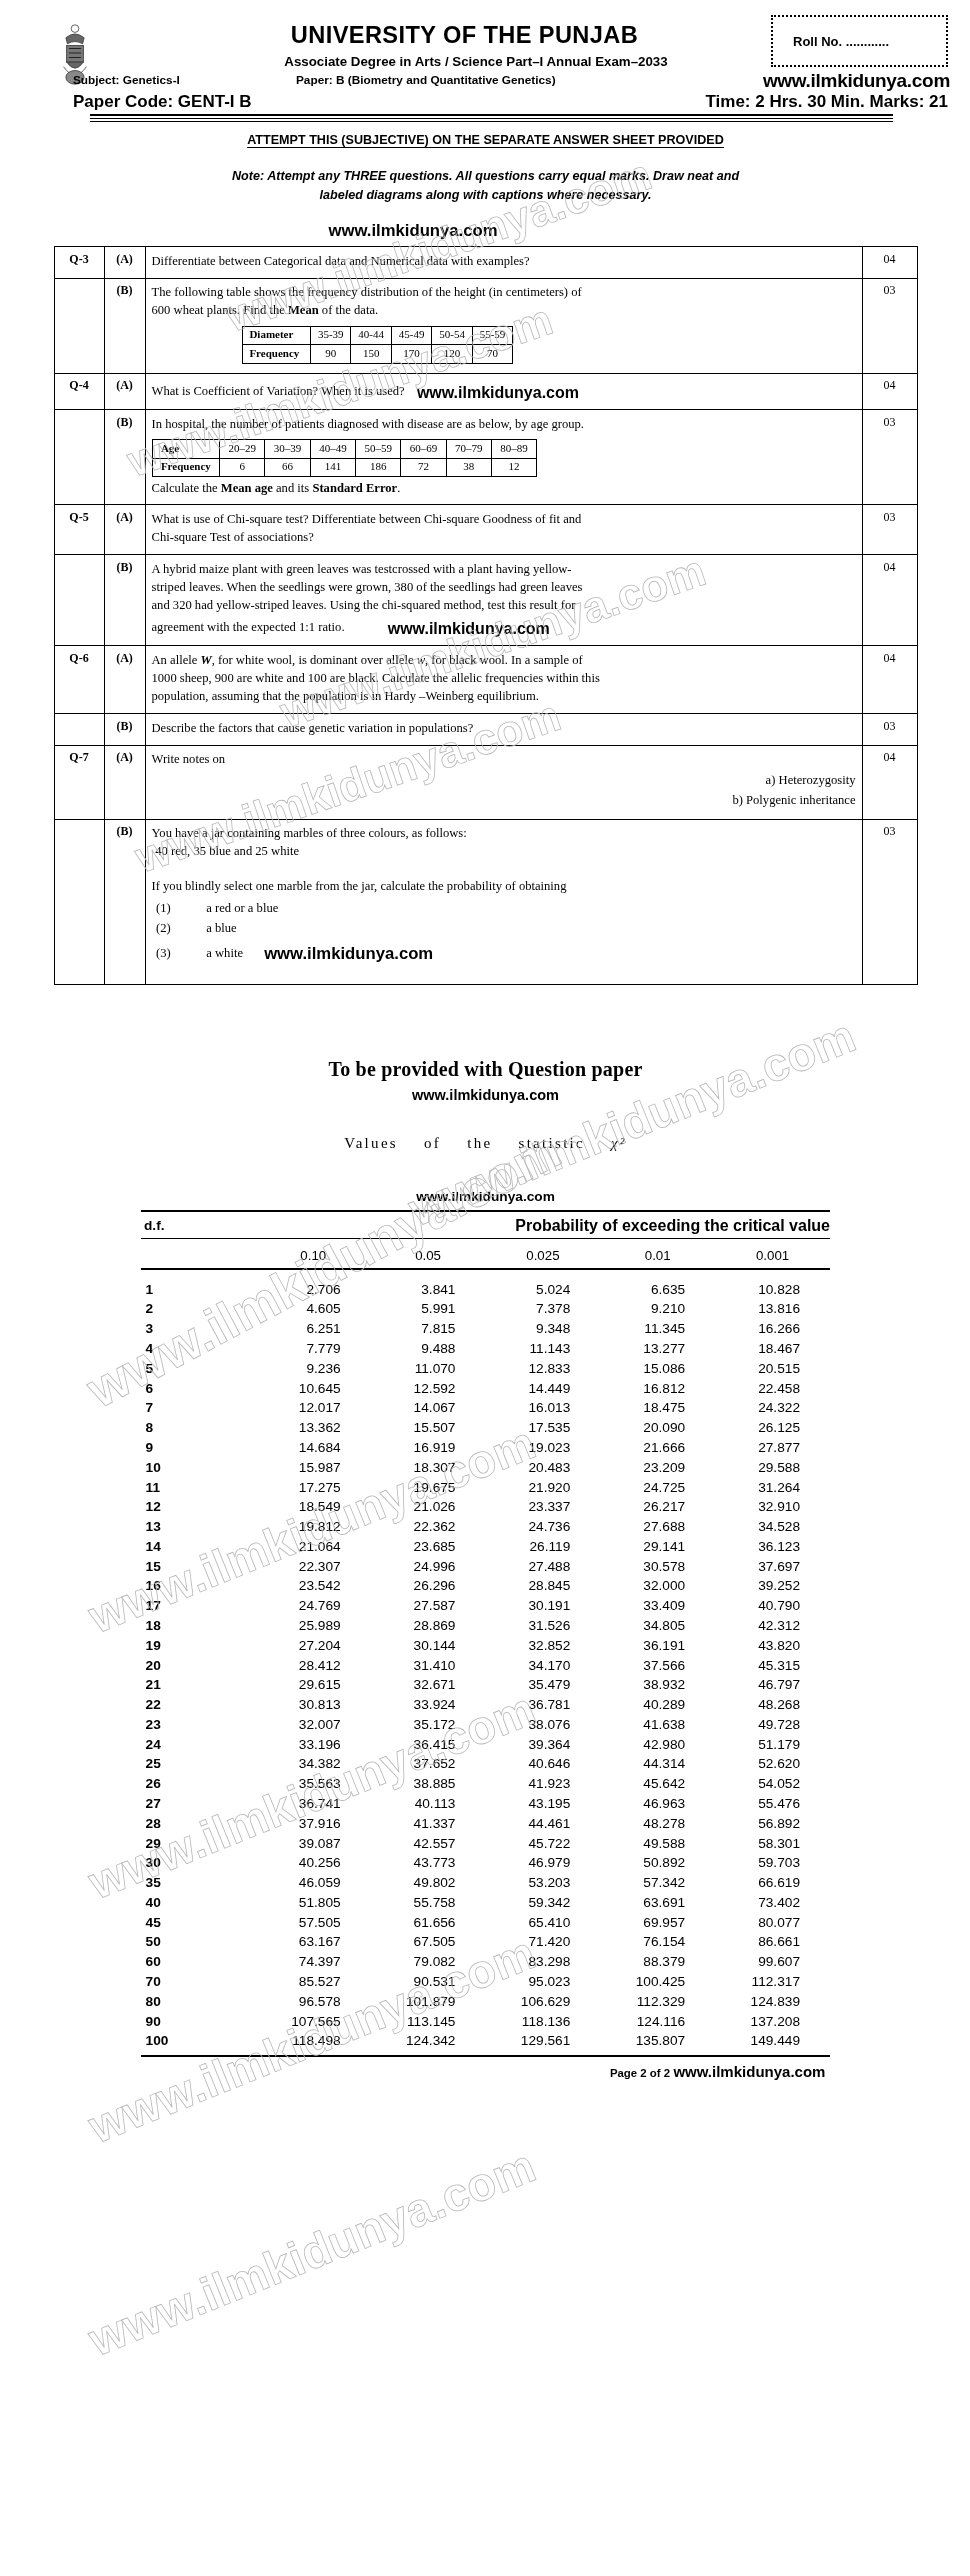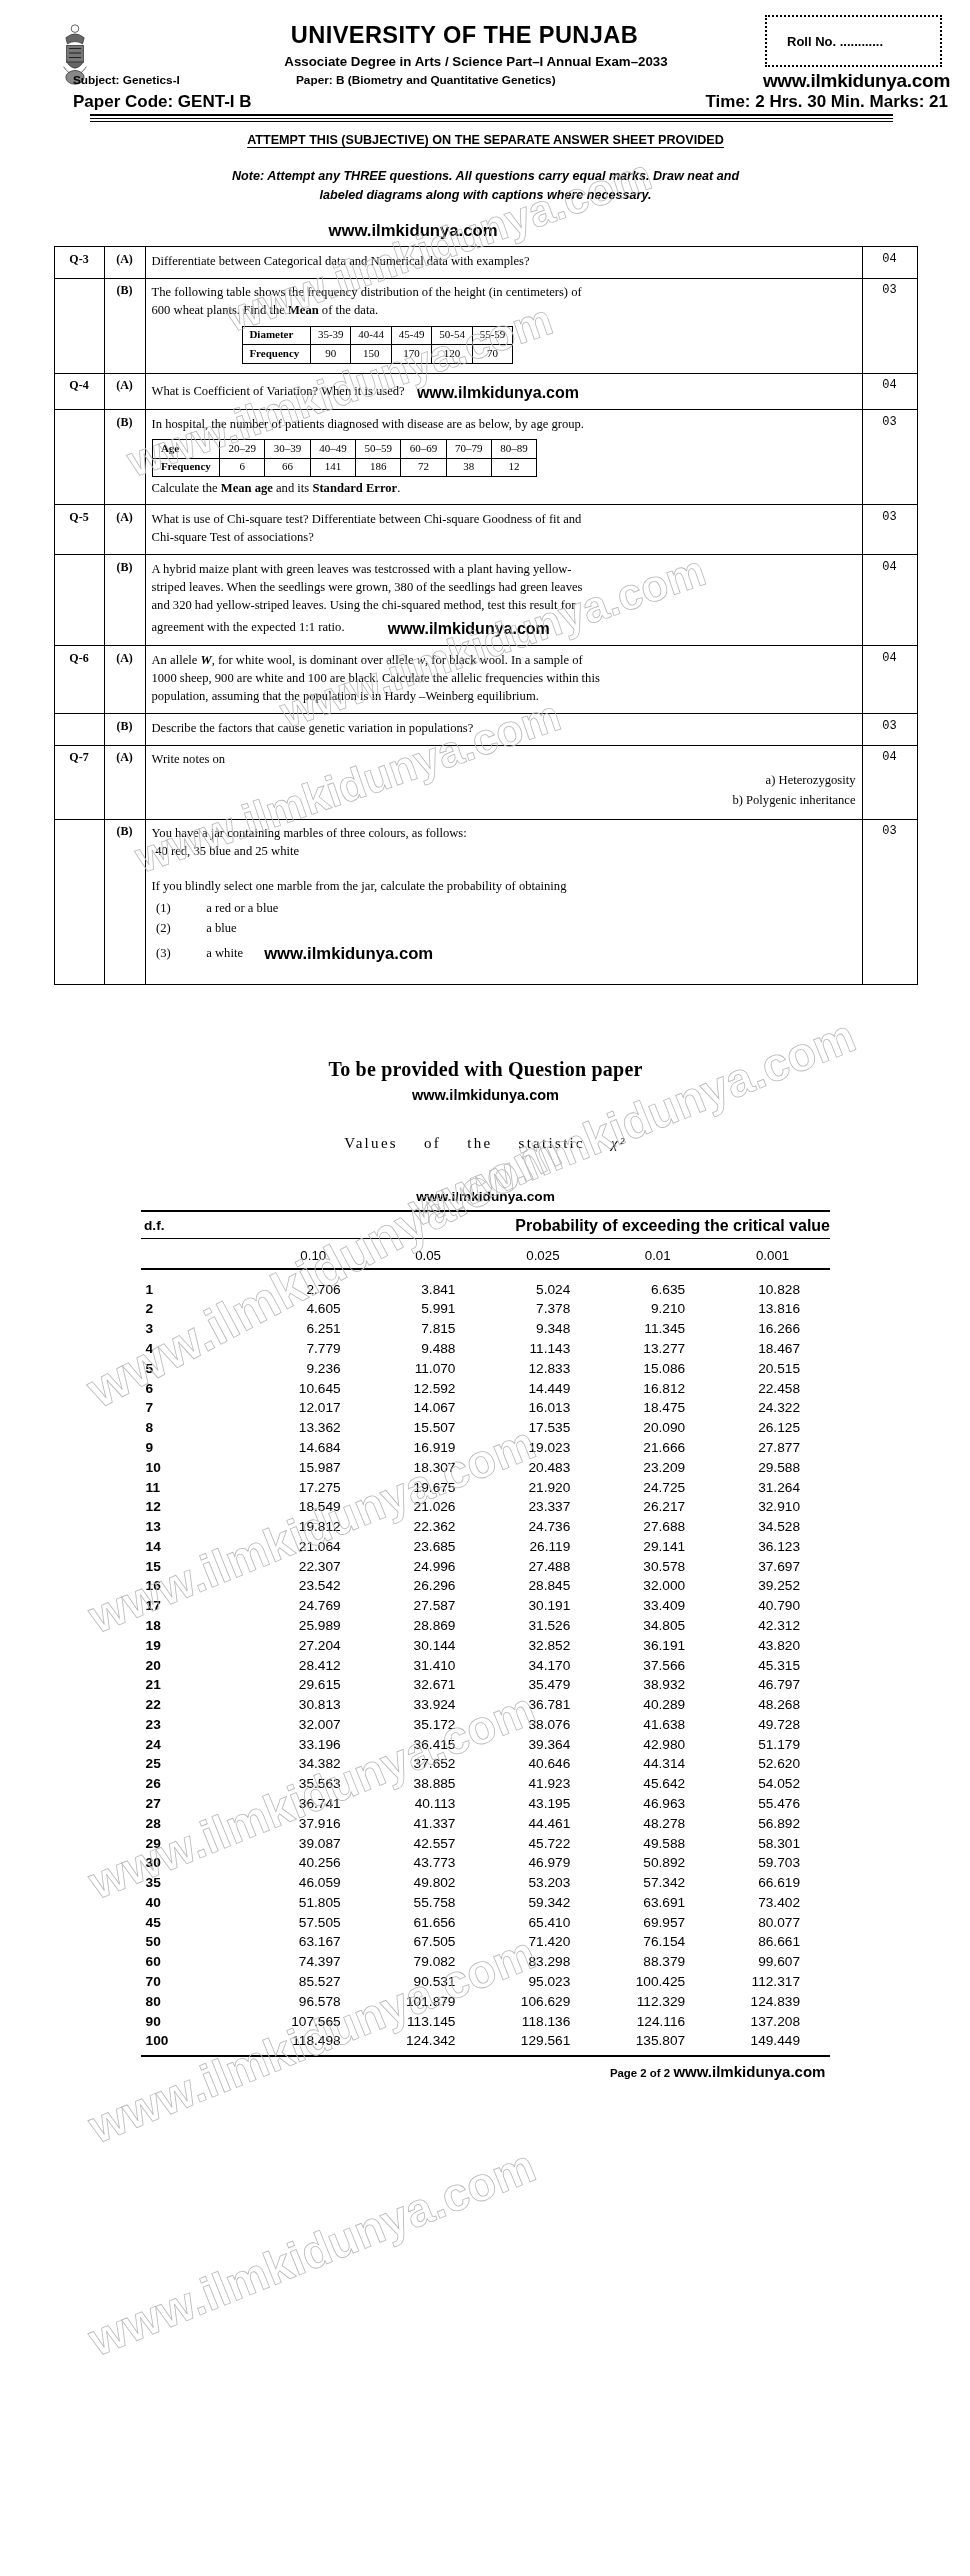--- a/index.html
+++ b/index.html
@@ -36,21 +36,21 @@
   .uni-title {
     text-align:center; font-family:"Liberation Sans", sans-serif;
     font-weight:bold; font-size:23.6px; letter-spacing:0.4px;
     margin:13.7px 0 0 -42px; line-height:1;
   }
   .deg-title {
     text-align:center; font-family:"Liberation Sans", sans-serif;
     font-weight:bold; font-size:13.3px; margin:6.9px 0 0 -19px; line-height:1;
   }
   .rollbox {
-    position:absolute; right:29px; top:15px; width:177px; height:52px;
+    position:absolute; right:23px; top:15px; width:177px; height:52px;
     border:2.3px dotted #000; display:flex; align-items:center;
     justify-content:flex-start; padding-left:20px;
     font-family:"Liberation Sans", sans-serif; font-weight:bold; font-size:13px;
   }
   .ilm-hdr {
     position:absolute; right:21px; top:70px;
     font-family:"Liberation Sans", sans-serif; font-weight:bold; font-size:19px;
     letter-spacing:-0.3px;
   }
   .subline {
@@ -92,21 +92,21 @@
     width:864px; margin:4.6px auto 0 auto; border-collapse:collapse;
     table-layout:fixed; position:relative; z-index:2;
   }
   table.qt td { border:0.8px solid #000; vertical-align:top; padding:4.6px 6px 7.6px 6px; }
   td.qno { width:50px; text-align:center; font-weight:bold; font-size:12px;
            font-family:"Liberation Serif", serif; padding-top:6px; }
   td.qsub { width:41px; text-align:center; font-weight:bold; font-size:12px;
             font-family:"Liberation Serif", serif; padding-top:6px; }
   td.qbody { font-size:12.6px; line-height:1.45; font-family:"Liberation Serif", serif; }
   td.qmarks { width:55px; text-align:center; font-size:12px; padding-top:5.3px;
-              font-family:Liberation Mono, monospace; }
+              font-family:Liberation Serif, serif; }
   .qt b { font-weight:bold; }
   .qt i { font-style:italic; }
 
   
   table.inner { border-collapse:collapse; margin:6px 0 1.5px 90px;border-radius:7px; }
   table.inner td {
     border:0.8px solid #000; padding:0.8px 6.9px; font-size:11px;
     text-align:center; font-family:"Liberation Serif", serif;
   }
   table.inner td.rh { font-weight:bold; text-align:left; padding-right:10.7px; }

